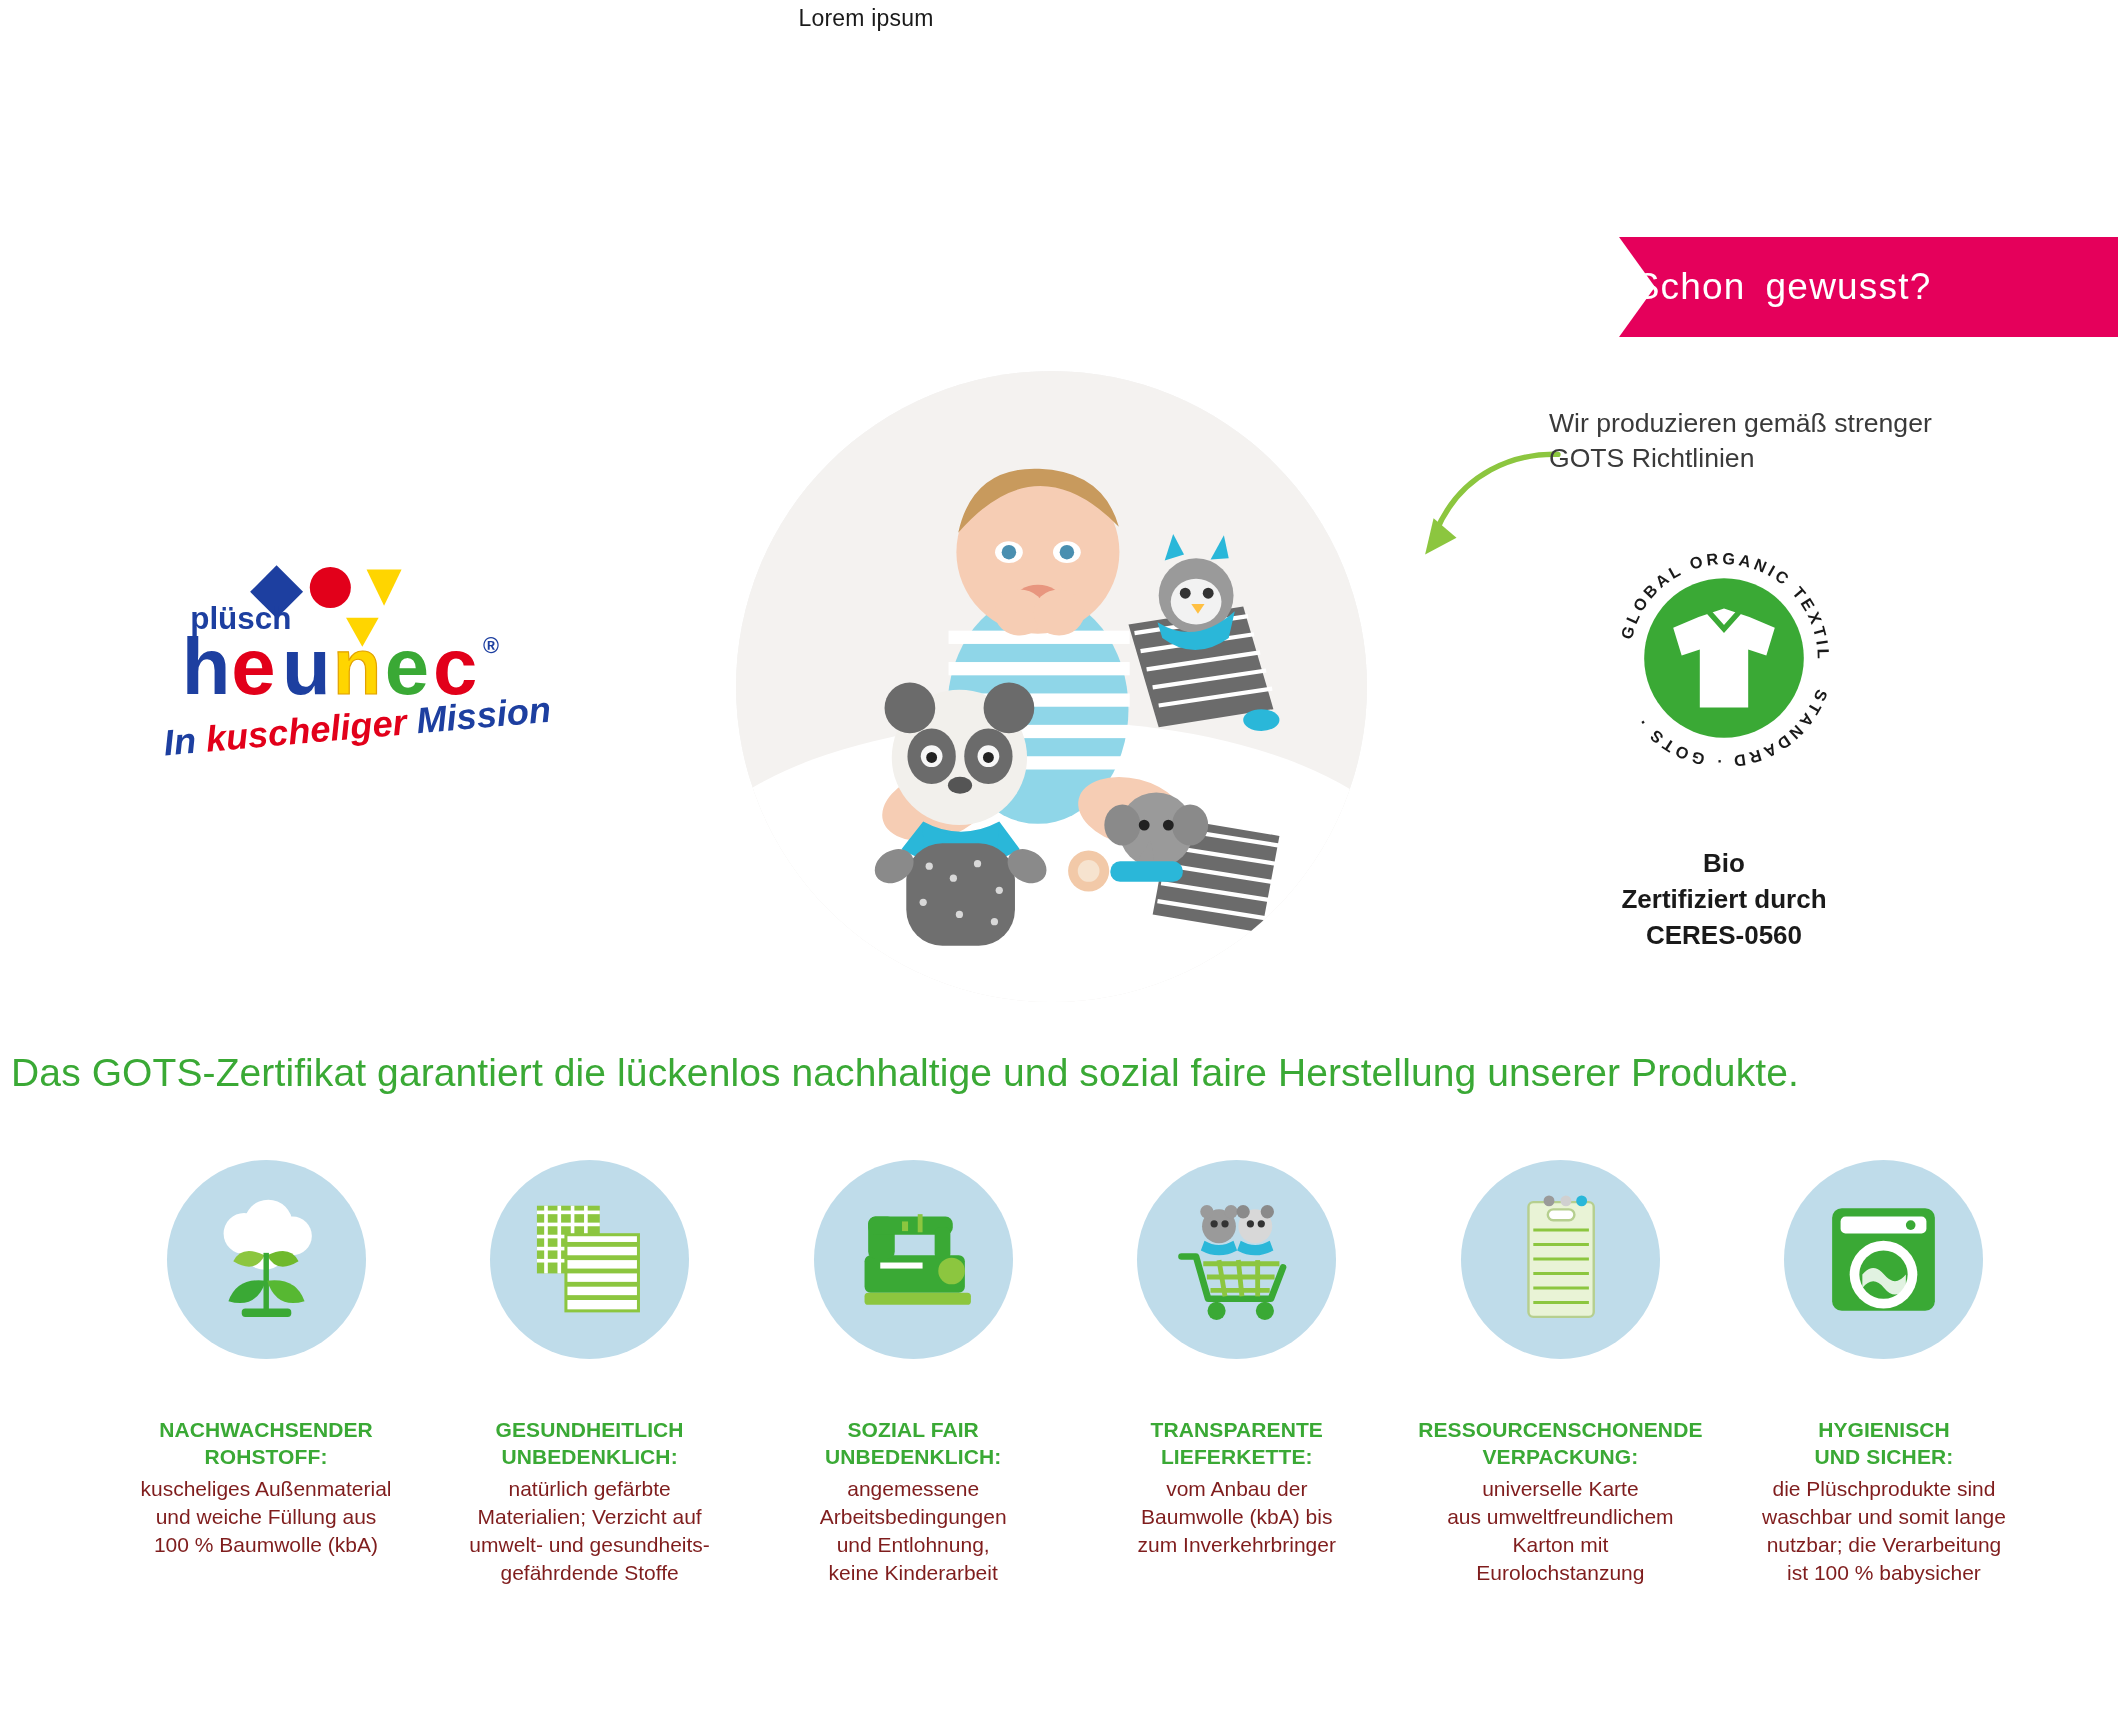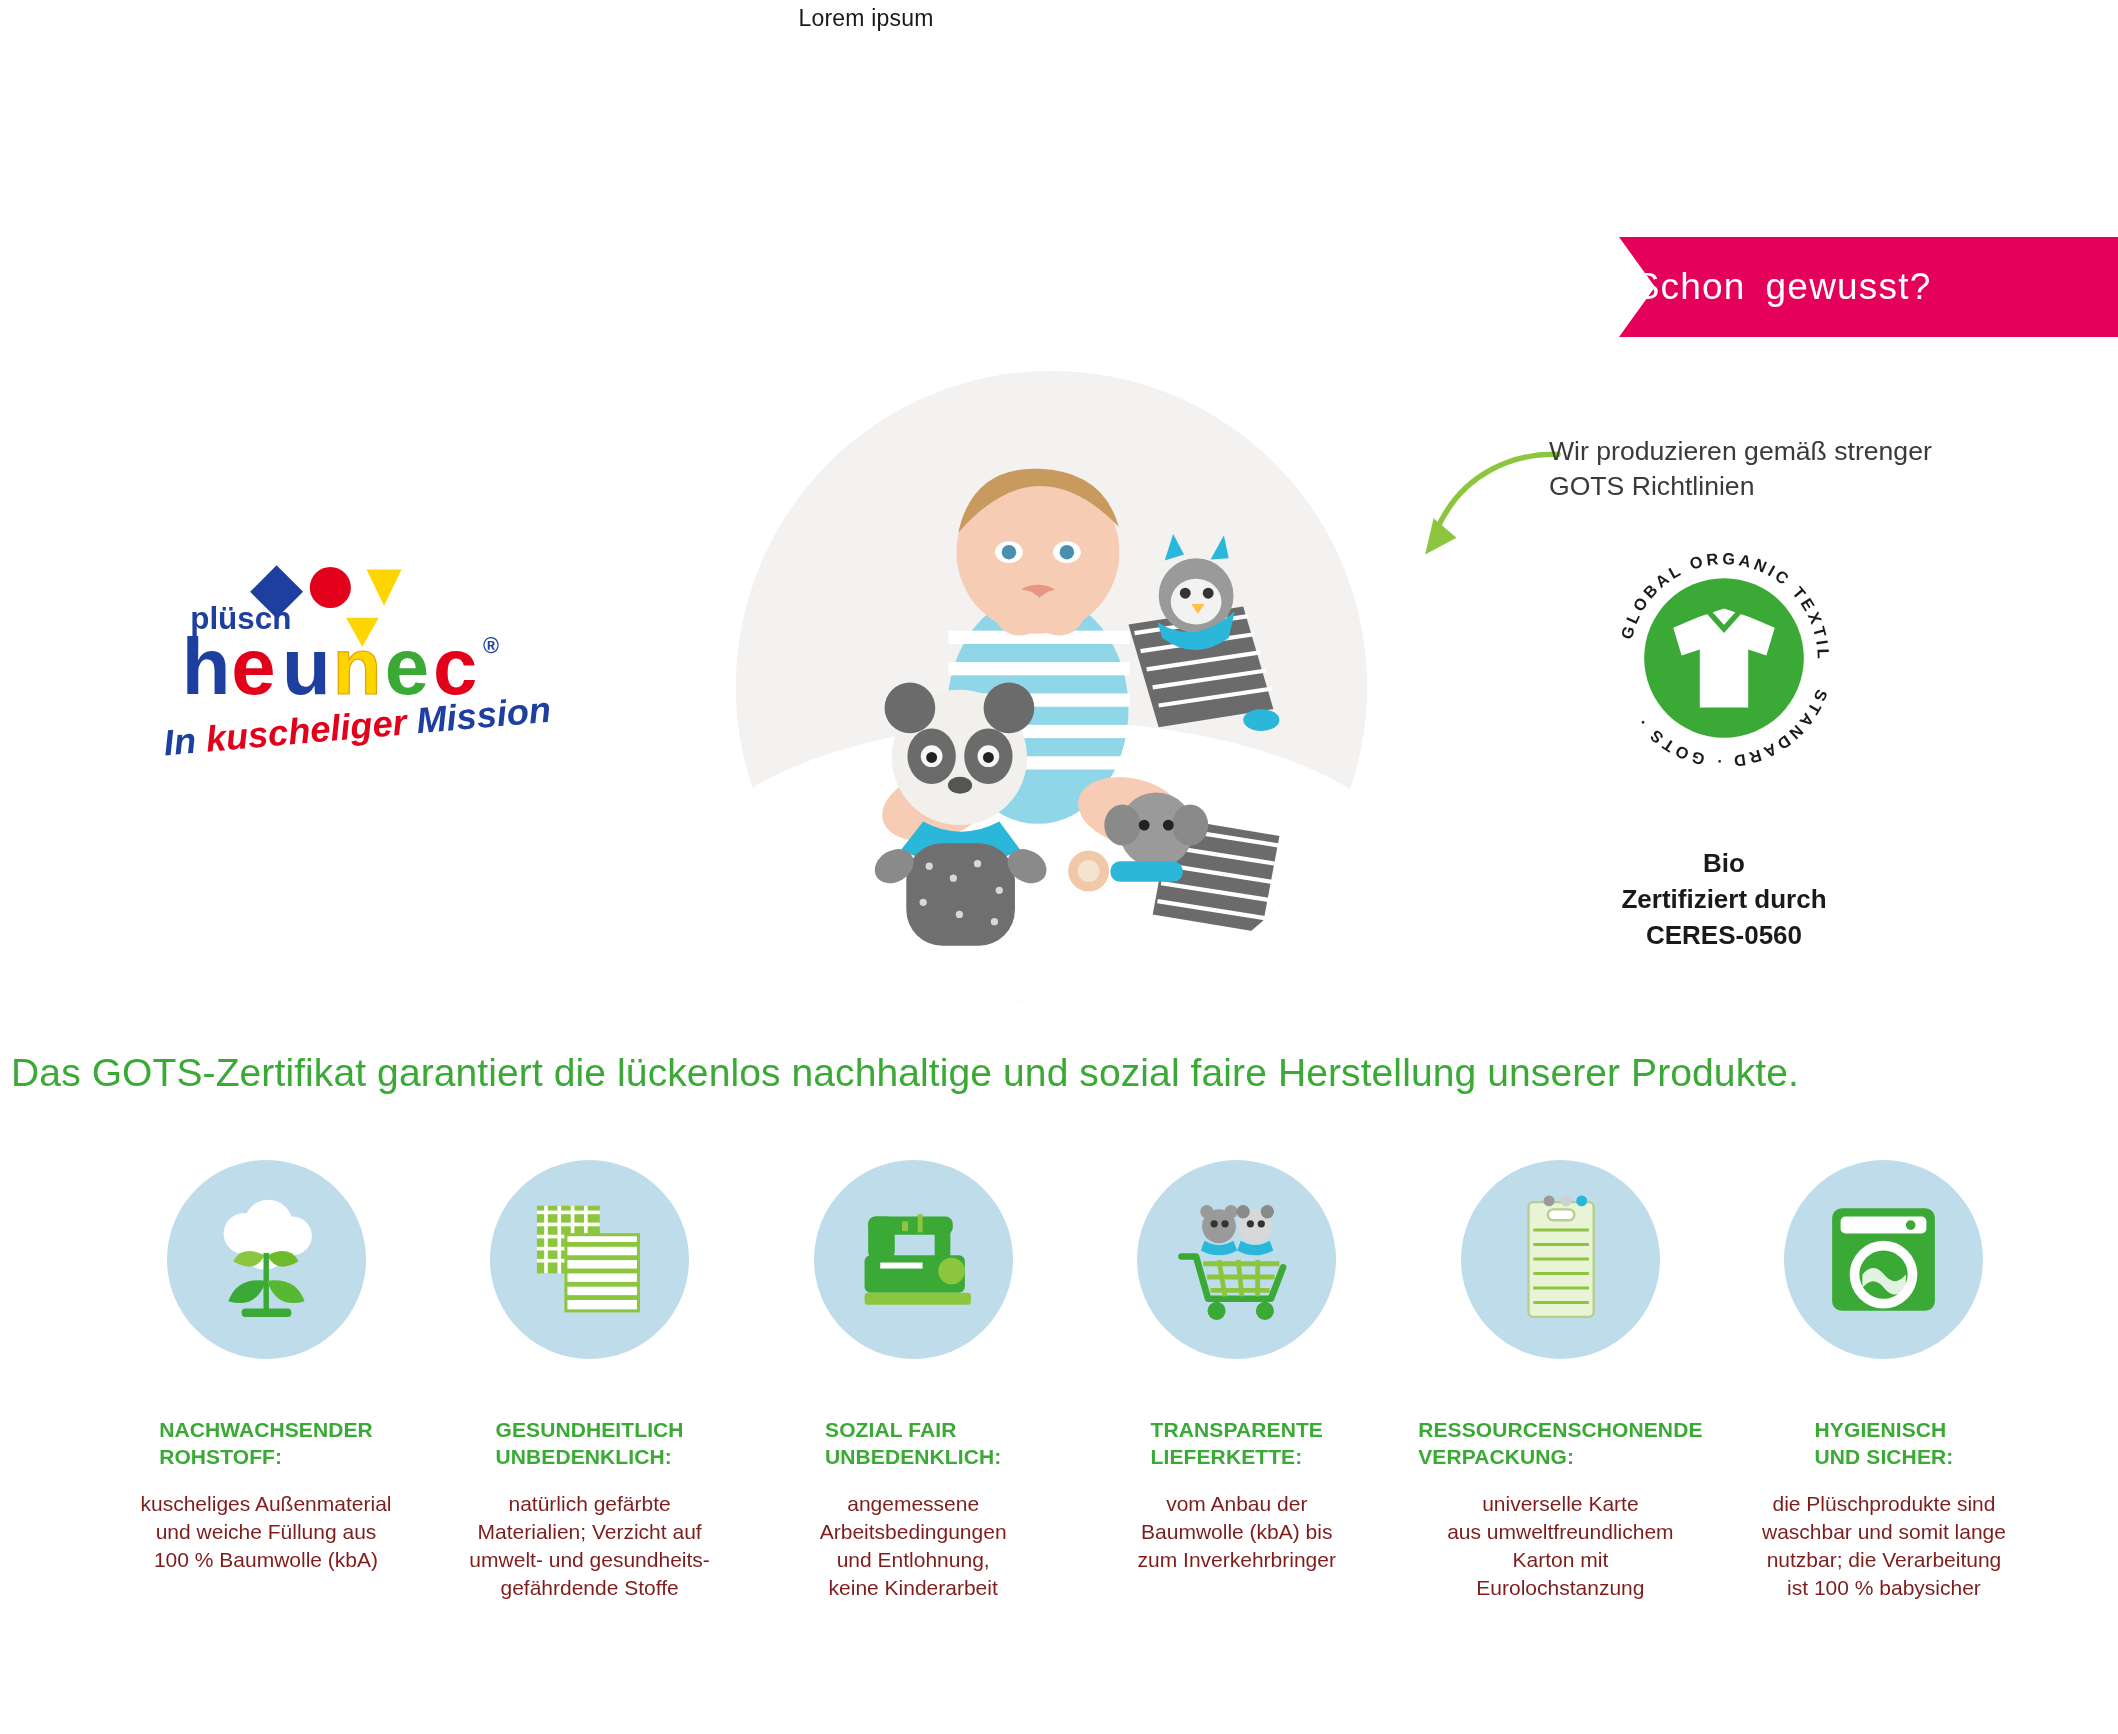--- a/index.html
+++ b/index.html
@@ -62,21 +62,20 @@
 
   
   .gots-claim {
     position: absolute;
     top: 406px;
     left: 1549px;
     width: 447px;
     font-size: 26.6px;
     line-height: 1.32;
     color: #3a3a3a;
-    margin-top: 28px;
   }
 
   
   .arrow-svg {
     position: absolute;
     top: 447px;
     left: 1407px;
     width: 157px;
     height: 121px;
   }
@@ -159,22 +158,23 @@
     background: #bfdcea;
     display: flex;
     align-items: center;
     justify-content: center;
     margin-bottom: 58px;
   }
   .feature-title {
     font-size: 21px;
     font-weight: bold;
     color: #3aa935;
+    text-align: center;
     line-height: 1.28;
-    margin-bottom: 19px;
+    margin-bottom: 4px;
     letter-spacing: 0.1px;
   }
   .feature-body {
     font-size: 21px;
     color: #7f1d1d;
     text-align: center;
     line-height: 1.34;
   }
 </style>
 </head>

